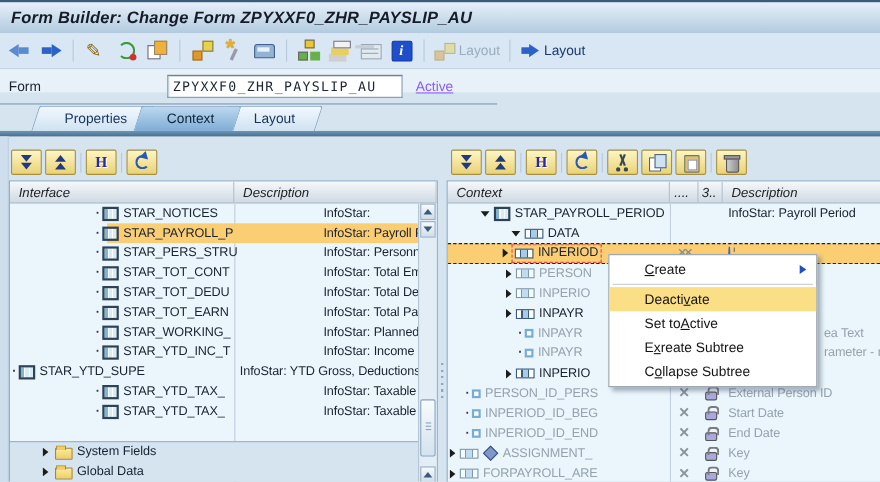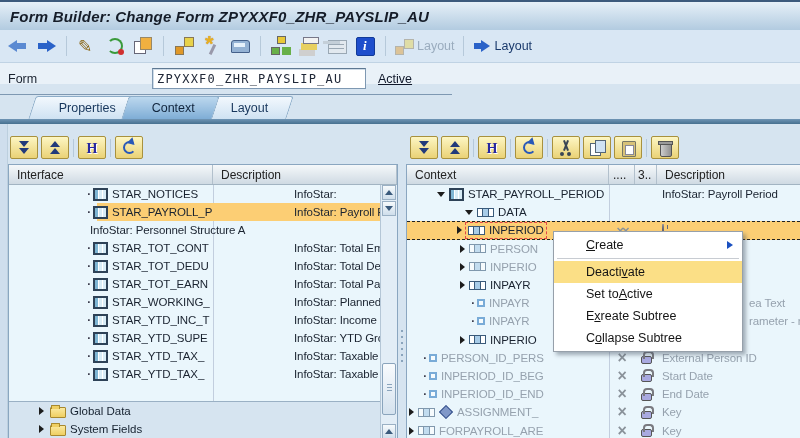--- a/index.html
+++ b/index.html
@@ -50,21 +50,21 @@
   .aw-s::before{content:"";position:absolute;right:2px;top:2px;border-top:6px solid transparent;border-bottom:6px solid transparent;border-left:9px solid #2a62c8;}
   .aw-s::after{content:"";position:absolute;left:2px;top:5px;width:9px;height:6px;background:#2a62c8;}
 
   
   .formbar{position:absolute;left:0;top:63px;width:800px;height:21px;background:#e9f1f8;}
   .formbar .underline{position:absolute;left:0;top:31px;width:452px;height:1px;background:#7e98b2;}
   .flabel{position:absolute;left:8px;top:9px;font-size:12.5px;color:#1a2330;}
   .finput{position:absolute;left:152px;top:5px;width:214px;height:21px;background:#fff;
     border:1px solid #7e98b2;border-top-color:#5e7892;box-shadow:inset 1px 1px 0 #cfdce8;
     font-family:"DejaVu Sans Mono",monospace;font-size:12px;letter-spacing:1.2px;color:#202838;padding:1px 4px;}
-  .fstatus{position:absolute;left:378px;top:9px;font-size:12.5px;color:#0f172a;text-decoration:underline;}
+  .fstatus{position:absolute;left:378px;top:9px;font-size:12.5px;color:#8b5cf6;text-decoration:underline;}
 
   
   .tabs{position:absolute;left:44px;top:96px;height:23px;display:flex;}
   .tab{position:relative;height:23px;padding:0 20px 0 26px;margin-left:-12px;
     line-height:23px;font-size:12.5px;color:#17365c;
     background:linear-gradient(#f2f8fd,#cfe2f2);border:1px solid #8cacc8;border-bottom:none;
     transform:skewX(-18deg);border-radius:3px 3px 0 0;}
   .tab>span{display:inline-block;transform:skewX(18deg);}
   .tab.sel{background:linear-gradient(#bcd8ee,#7fadd6);z-index:3;color:#10243c;}
   .tab:nth-child(1){z-index:1;}
@@ -98,21 +98,21 @@
   .g-paste::after{content:"";position:absolute;left:5px;top:5px;width:7px;height:8px;background:#fff;border:1px solid #889;}
   .g-trash{position:relative;width:16px;height:16px;}
   .g-trash::before{content:"";position:absolute;left:3px;top:4px;width:10px;height:11px;background:linear-gradient(90deg,#cdcdcd,#909090);border:1px solid #555;border-radius:0 0 2px 2px;}
   .g-trash::after{content:"";position:absolute;left:1px;top:1px;width:13px;height:2px;background:#9a9a9a;border:1px solid #555;}
 
   
   .gridbox{position:absolute;top:164px;bottom:-4px;border:1px solid #8aa6c0;background:#eaf6fc;overflow:hidden;}
   .gb-l{left:8px;width:390px;} .gb-r{left:406px;width:400px;}
   .ghead{display:flex;height:20px;background:linear-gradient(#f5f8fa,#cfdae3);
     border-bottom:1px solid #a2b4c2;font-size:12px;color:#222;}
-  .ghead>span{display:flex;align-items:center;padding-left:8px;border-right:1px solid #b2c0cc;overflow:hidden;white-space:nowrap;flex:none;}
+  .ghead>span{display:flex;align-items:center;padding-left:8px;border-right:1px solid #b2c0cc;overflow:hidden;white-space:nowrap;flex:none;font-style:italic;}
   .ghead .gflex{flex:1;}
   .gb-l .c1{width:204px;} 
   .gb-r .c1{width:202px;} .gb-r .c2{width:26px;padding-left:4px;} .gb-r .c3{width:22px;padding-left:3px;}
 
   .treearea{position:absolute;left:0;right:0;top:20px;bottom:0;}
   .gb-l .treearea{right:17px;}
   .coldiv{position:absolute;top:0;bottom:0;width:1px;background:#c2cede;z-index:0;}
 
   
   .trow{position:relative;display:flex;align-items:center;font-size:11.5px;letter-spacing:-.1px;white-space:nowrap;}
@@ -317,20 +317,25 @@
       </div>
       <div class="trow lrow lsel" style="padding-left:76px">
         <span class="cname">
             <span class="blt"></span>
             <span class="ic ic-infostar"></span>
             <span>STAR_PAYROLL_P</span>
           </span>
         <span class="cdesc">InfoStar: Payroll Period</span>
       </div>
       <div class="trow lrow" style="padding-left:76px">
+        <span class="cname">
+            <span class="blt"></span>
+            <span class="ic ic-infostar"></span>
+            <span>STAR_PERS_STRU</span>
+          </span>
         <span class="cdesc">InfoStar: Personnel Structure A</span>
       </div>
       <div class="trow lrow" style="padding-left:76px">
         <span class="cname">
             <span class="blt"></span>
             <span class="ic ic-infostar"></span>
             <span>STAR_TOT_CONT</span>
           </span>
         <span class="cdesc">InfoStar: Total Employer Contrib</span>
       </div>
@@ -359,21 +364,21 @@
         <span class="cdesc">InfoStar: Planned Working Hour</span>
       </div>
       <div class="trow lrow" style="padding-left:76px">
         <span class="cname">
             <span class="blt"></span>
             <span class="ic ic-infostar"></span>
             <span>STAR_YTD_INC_T</span>
           </span>
         <span class="cdesc">InfoStar: Income Tax</span>
       </div>
-      <div class="trow lrow" style="padding-left:76px">
+      <div class="trow lrow" style="">
         <span class="cname">
             <span class="blt"></span>
             <span class="ic ic-infostar"></span>
             <span>STAR_YTD_SUPE</span>
           </span>
         <span class="cdesc">InfoStar: YTD Gross, Deductions</span>
       </div>
       <div class="trow lrow" style="padding-left:76px">
         <span class="cname">
             <span class="blt"></span>
@@ -388,26 +393,26 @@
             <span class="ic ic-infostar"></span>
             <span>STAR_YTD_TAX_</span>
           </span>
         <span class="cdesc">InfoStar: Taxable Earnings</span>
       </div>
 
       <div class="folders">
         <div class="frow">
           <span class="ar ar-r"></span>
           <span class="ic ic-folder"></span>
-          <span>Global Data</span>
+          <span>System Fields</span>
         </div>
         <div class="frow">
           <span class="ar ar-r"></span>
           <span class="ic ic-folder"></span>
-          <span>System Fields</span>
+          <span>Global Data</span>
         </div>
       </div>
     </div>
 
     <div class="vsb">
       <span class="sbtn sb-up">
           <i class="tu"></i>
         </span>
       <span class="sbtn sb-dn">
           <i class="td"></i>

